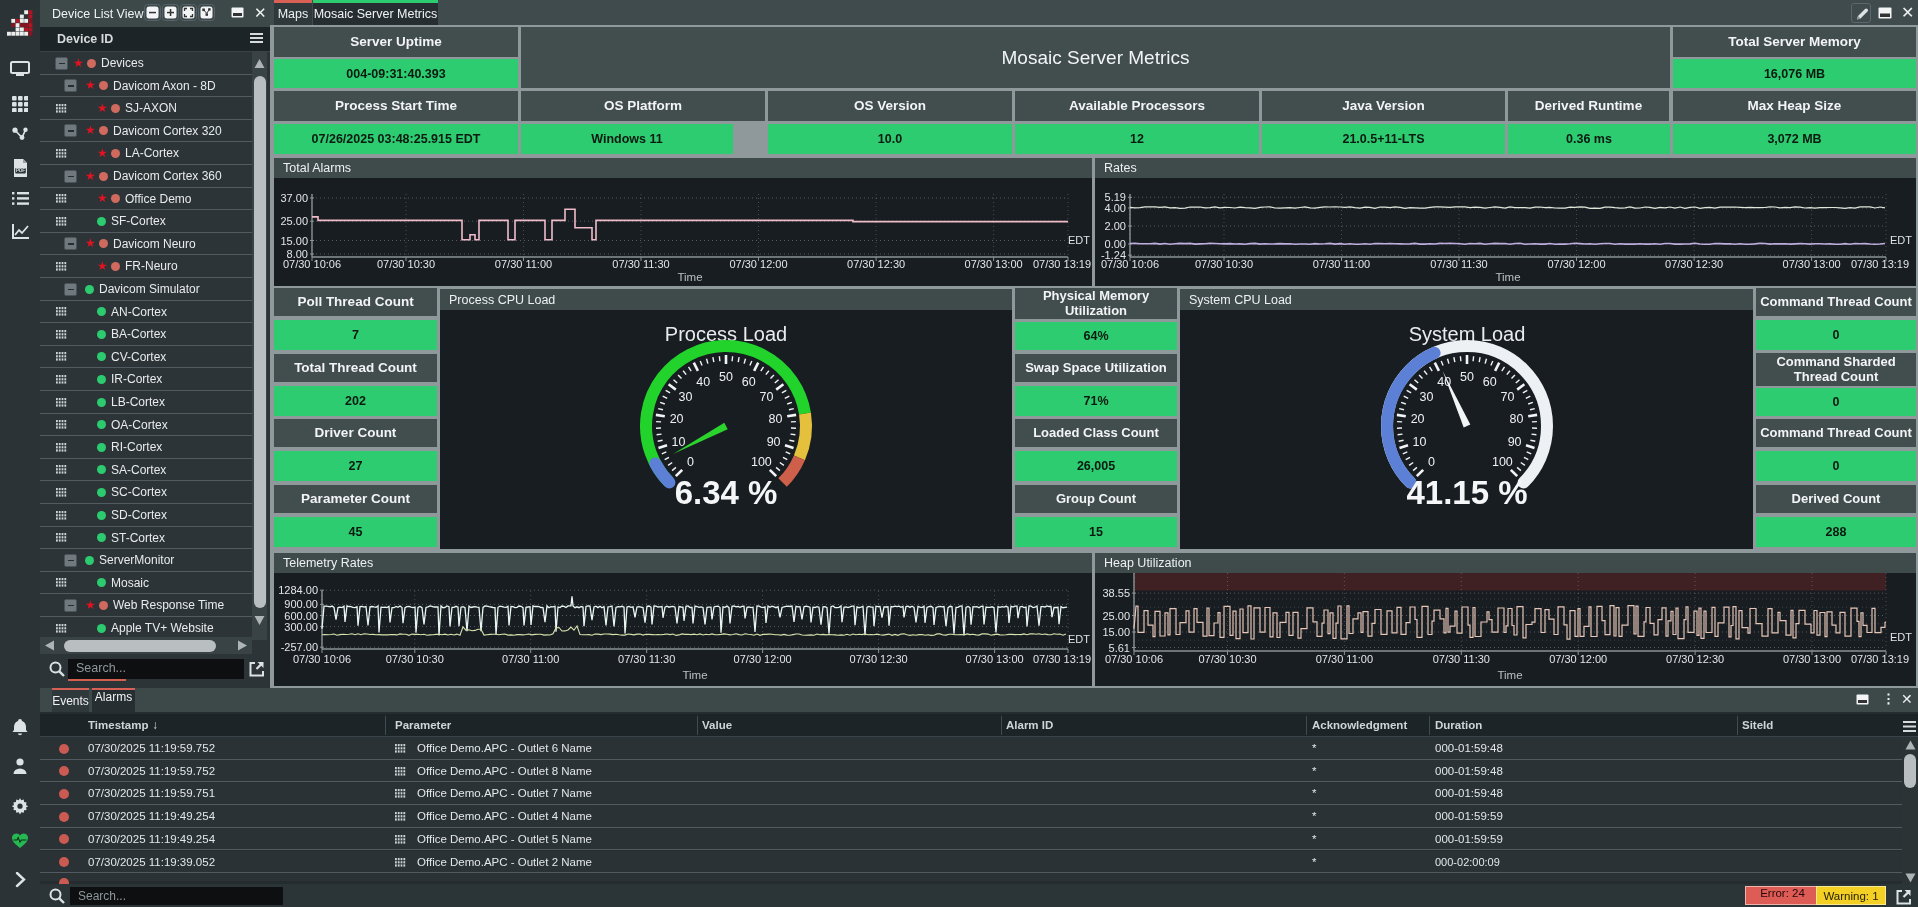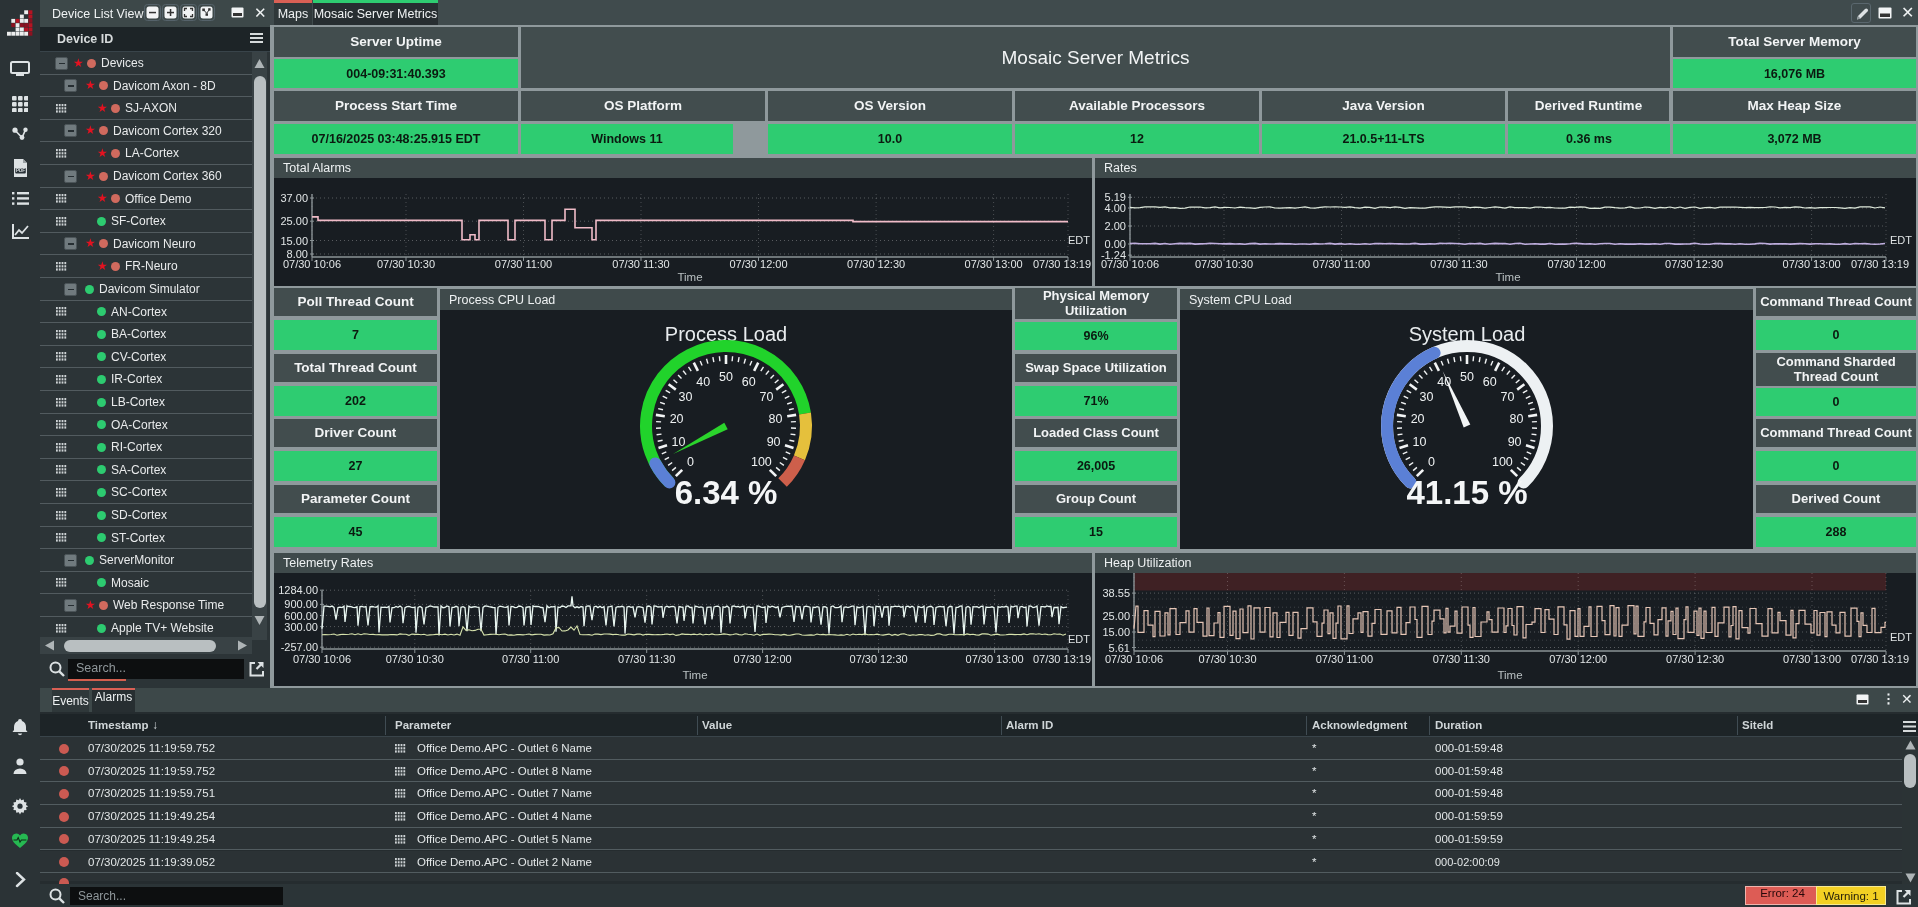--- a/index.html
+++ b/index.html
@@ -589,21 +589,21 @@
     <rect x="0.5" y="0.5" width="13" height="11" rx="1" fill="#f2f4f5"></rect>
     <rect x="2" y="6.5" width="10" height="3.5" fill="#333"></rect>
   </svg>
 <div class="abs" style="left:1901px;top:3px;color:#eef1f2;font-size:16px">✕</div>
 <div class="hdr" style="left:274px;top:27px;width:244px;height:30px">Server Uptime</div>
 <div class="val" style="left:274px;top:59px;width:244px;height:29px">004-09:31:40.393</div>
 <div class="hdr" style="left:521px;top:27px;width:1149px;height:61px;font-size:19px;font-weight:normal">Mosaic Server Metrics</div>
 <div class="hdr" style="left:1673px;top:27px;width:243px;height:30px">Total Server Memory</div>
 <div class="val" style="left:1673px;top:59px;width:243px;height:29px">16,076 MB</div>
 <div class="hdr" style="left:274px;top:91px;width:244px;height:30px">Process Start Time</div>
-<div class="val" style="left:274px;top:124px;width:244px;height:30px">07/16/2025 03:48:25.915 EDT</div>
+<div class="val" style="left:274px;top:124px;width:244px;height:30px">07/26/2025 03:48:25.915 EDT</div>
 <div class="hdr" style="left:521px;top:91px;width:244px;height:30px">OS Platform</div>
 <div class="val" style="left:521px;top:124px;width:212px;height:30px">Windows 11</div>
 <div class="hdr" style="left:768px;top:91px;width:244px;height:30px">OS Version</div>
 <div class="val" style="left:768px;top:124px;width:244px;height:30px">10.0</div>
 <div class="hdr" style="left:1015px;top:91px;width:244px;height:30px">Available Processors</div>
 <div class="val" style="left:1015px;top:124px;width:244px;height:30px">12</div>
 <div class="hdr" style="left:1262px;top:91px;width:243px;height:30px">Java Version</div>
 <div class="val" style="left:1262px;top:124px;width:243px;height:30px">21.0.5+11-LTS</div>
 <div class="hdr" style="left:1508px;top:91px;width:161px;height:30px">Derived Runtime</div>
 <div class="val" style="left:1508px;top:124px;width:162px;height:30px">0.36 ms</div>
@@ -780,21 +780,21 @@
       <text x="308.7" y="75.9" text-anchor="middle" font-size="12.5" fill="#eef1f2">60</text>
       <text x="326.5" y="91.1" text-anchor="middle" font-size="12.5" fill="#eef1f2">70</text>
       <text x="335.4" y="112.7" text-anchor="middle" font-size="12.5" fill="#eef1f2">80</text>
       <text x="333.6" y="136.0" text-anchor="middle" font-size="12.5" fill="#eef1f2">90</text>
       <text x="321.4" y="155.9" text-anchor="middle" font-size="12.5" fill="#eef1f2">100</text>
       <polygon points="233.0,144.1 287.7,119.2 284.3,112.8" fill="#2bd42c"></polygon>
       <text x="286" y="194" text-anchor="middle" font-size="33" font-weight="bold" fill="#f4f6f7">6.34 %</text>
     </svg>
   </div>
 <div class="hdr" style="left:1015px;top:288px;width:162px;height:31px;font-size:13px">Physical Memory<br>Utilization</div>
-<div class="val" style="left:1015px;top:322px;width:162px;height:28px">96%</div>
+<div class="val" style="left:1015px;top:322px;width:162px;height:28px">64%</div>
 <div class="hdr" style="left:1015px;top:354px;width:162px;height:28px;font-size:13px">Swap Space Utilization</div>
 <div class="val" style="left:1015px;top:386px;width:162px;height:30px">71%</div>
 <div class="hdr" style="left:1015px;top:419px;width:162px;height:28px;font-size:13px">Loaded Class Count</div>
 <div class="val" style="left:1015px;top:451px;width:162px;height:30px">26,005</div>
 <div class="hdr" style="left:1015px;top:485px;width:162px;height:28px;font-size:13px">Group Count</div>
 <div class="val" style="left:1015px;top:517px;width:162px;height:30px">15</div>
 <div class="ptit" style="left:1180px;top:289px;width:573px;height:21px">System CPU Load</div>
 <div class="plot" style="left:1180px;top:310px;width:573px;height:239px"></div>
 <div class="abs" style="left:1180px;top:310px;width:573px;height:239px">
     <svg width="573" height="239" style="position:absolute;left:0;top:0">

